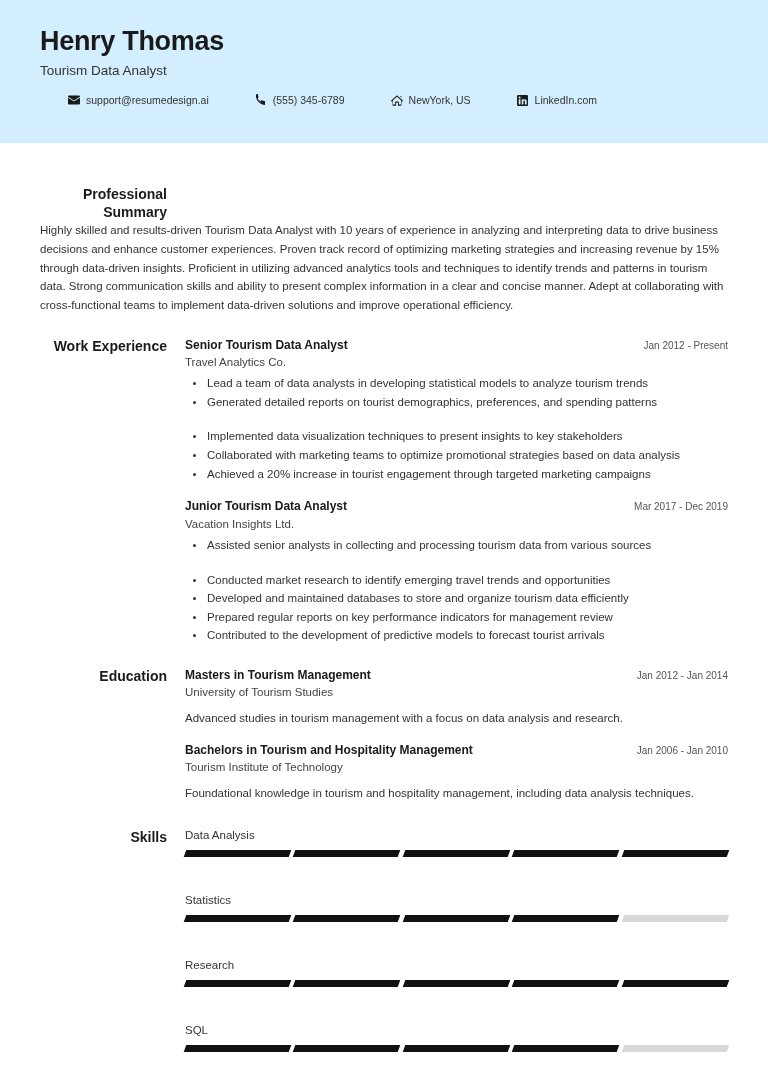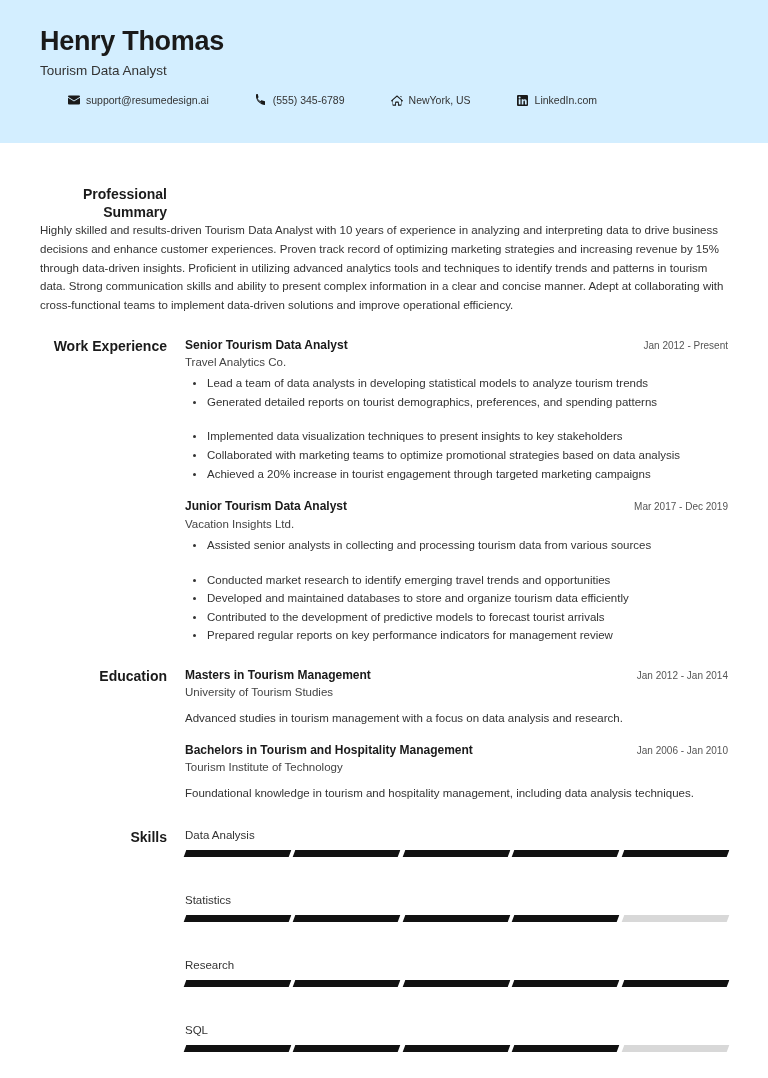--- a/index.html
+++ b/index.html
@@ -260,22 +260,22 @@
         <div class="entry">
           <div class="entry-head">
             <div class="entry-title">Junior Tourism Data Analyst</div>
             <div class="entry-date">Mar 2017 - Dec 2019</div>
           </div>
           <div class="entry-org">Vacation Insights Ltd.</div>
           <ul class="bullets">
             <li>Assisted senior analysts in collecting and processing tourism data from various sources</li>
             <li class="gap-before">Conducted market research to identify emerging travel trends and opportunities</li>
             <li>Developed and maintained databases to store and organize tourism data efficiently</li>
+            <li>Prepared regular reports on key performance indicators for management review</li>
             <li>Contributed to the development of predictive models to forecast tourist arrivals</li>
-            <li>Prepared regular reports on key performance indicators for management review</li>
           </ul>
         </div>
       </div>
   </div>
 
   <div class="section" id="section-education">
     <div class="sec-label">Education</div>
     <div class="sec-body" id="education-body">
         <div class="entry">
           <div class="entry-head">

